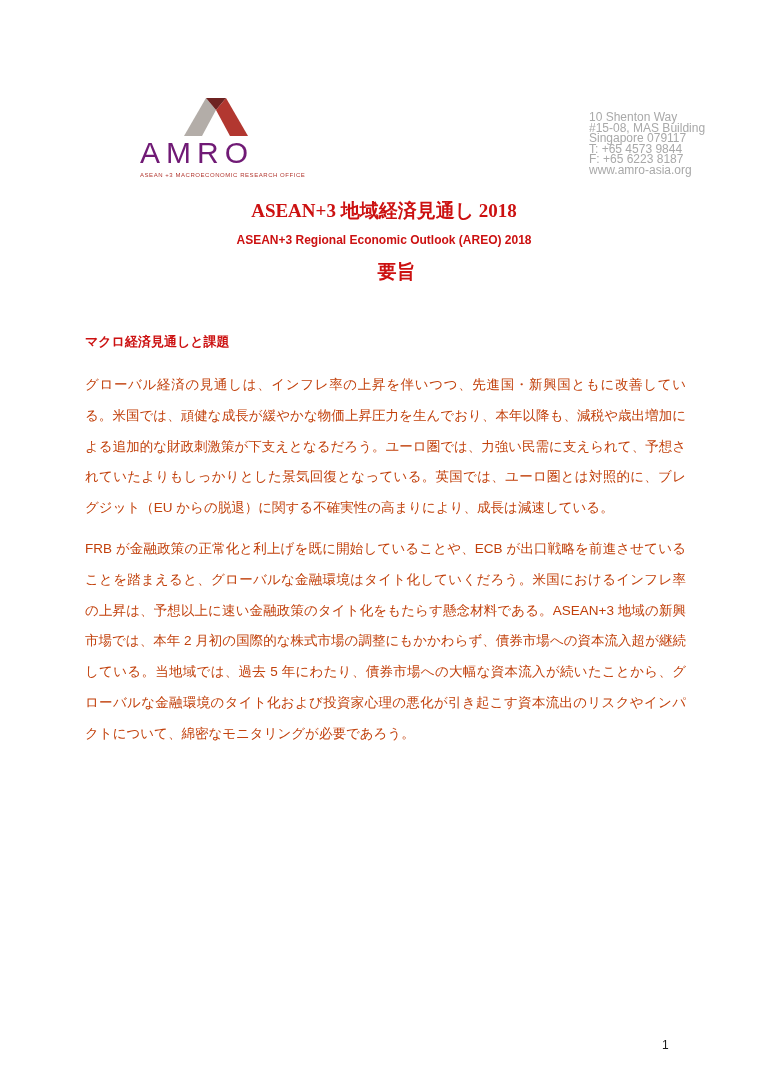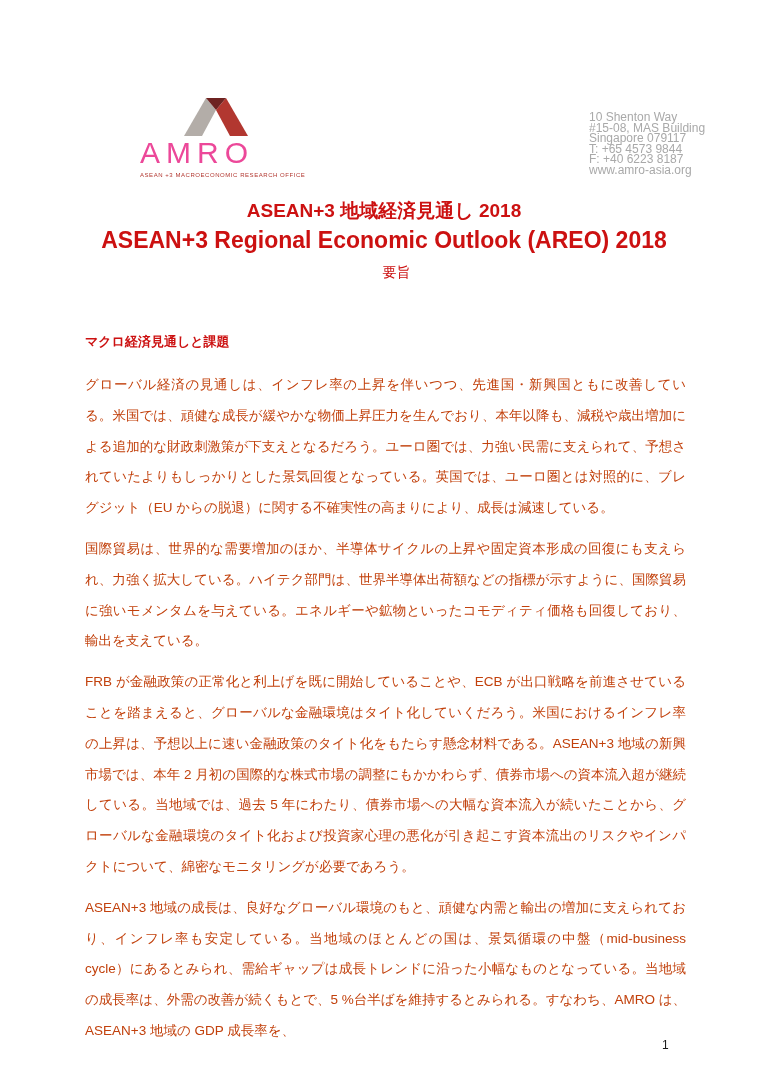--- a/index.html
+++ b/index.html
@@ -15,51 +15,51 @@
   }
 
   
   .logo-block { position: absolute; left: 140px; top: 98px; width: 170px; }
   .logo-mark  { display: block; margin-left: 42px; width: 68px; height: 38px; }
   .logo-wordmark {
     margin-top: 2px;
     font-size: 30px;
     letter-spacing: 6px;
     font-weight: 400;
-    color: #ec4899;
+    color: #701a75;
     line-height: 1;
     font-family: "Liberation Sans", sans-serif;
   }
   .logo-tagline {
     margin-top: 4px;
     font-size: 6px;
     letter-spacing: 0.55px;
     color: #b23730;
     white-space: nowrap;
   }
 
   .address-block {
     position: absolute; left: 589px; top: 112px;
     font-size: 12px; line-height: 10.5px;
     color: #a9a9a9;
   }
 
   
   .title-block { position: absolute; left: 0; top: 198px; width: 768px; text-align: center; color: #cc1111; }
   .title-jp {
-    font-family: Liberation Sans, sans-serif;
+    font-family: Liberation Serif, serif;
     font-weight: bold; font-size: 19px; line-height: 26px;
   }
   .title-en {
     font-family: "Liberation Sans", sans-serif;
-    font-weight: bold; font-size: 23px; line-height: 33px;
+    font-weight: bold; font-size: 12px; line-height: 33px;
   }
   .title-sub {
     font-family: "Liberation Sans", sans-serif;
-    font-weight: normal; font-size: 14px; line-height: 30px; padding-left: 25px;
+    font-weight: bold; font-size: 19px; line-height: 30px; padding-left: 25px;
   }
 
   
   .section-heading {
     position: absolute; left: 85px; top: 333px;
     font-size: 13px; font-weight: bold; color: #cc1111;
   }
 
   .body-text {
     position: absolute; left: 85px; top: 370px; width: 601px;
@@ -91,34 +91,32 @@
     </svg>
     <div class="logo-wordmark">AMRO</div>
     <div class="logo-tagline">ASEAN +3 MACROECONOMIC RESEARCH OFFICE</div>
   </div>
 
   <div class="address-block">
     <div>10 Shenton Way</div>
     <div>#15-08, MAS Building</div>
     <div>Singapore 079117</div>
     <div>T: +65 4573 9844</div>
-    <div>F: +40 6223 8187</div>
+    <div>F: +65 6223 8187</div>
     <div>www.amro-asia.org</div>
   </div>
 
   <div class="title-block">
     <div class="title-jp">ASEAN+3 地域経済見通し 2018</div>
     <div class="title-en">ASEAN+3 Regional Economic Outlook (AREO) 2018</div>
     <div class="title-sub">要旨</div>
   </div>
 
   <div class="section-heading">マクロ経済見通しと課題</div>
 
   <div class="body-text">
     <p>グローバル経済の見通しは、インフレ率の上昇を伴いつつ、先進国・新興国ともに改善している。米国では、頑健な成長が緩やかな物価上昇圧力を生んでおり、本年以降も、減税や歳出増加による追加的な財政刺激策が下支えとなるだろう。ユーロ圏では、力強い民需に支えられて、予想されていたよりもしっかりとした景気回復となっている。英国では、ユーロ圏とは対照的に、ブレグジット（EU からの脱退）に関する不確実性の高まりにより、成長は減速している。</p>
-    <p>国際貿易は、世界的な需要増加のほか、半導体サイクルの上昇や固定資本形成の回復にも支えられ、力強く拡大している。ハイテク部門は、世界半導体出荷額などの指標が示すように、国際貿易に強いモメンタムを与えている。エネルギーや鉱物といったコモディティ価格も回復しており、輸出を支えている。</p>
     <p>FRB が金融政策の正常化と利上げを既に開始していることや、ECB が出口戦略を前進させていることを踏まえると、グローバルな金融環境はタイト化していくだろう。米国におけるインフレ率の上昇は、予想以上に速い金融政策のタイト化をもたらす懸念材料である。ASEAN+3 地域の新興市場では、本年 2 月初の国際的な株式市場の調整にもかかわらず、債券市場への資本流入超が継続している。当地域では、過去 5 年にわたり、債券市場への大幅な資本流入が続いたことから、グローバルな金融環境のタイト化および投資家心理の悪化が引き起こす資本流出のリスクやインパクトについて、綿密なモニタリングが必要であろう。</p>
-    <p>ASEAN+3 地域の成長は、良好なグローバル環境のもと、頑健な内需と輸出の増加に支えられており、インフレ率も安定している。当地域のほとんどの国は、景気循環の中盤（mid-business cycle）にあるとみられ、需給ギャップは成長トレンドに沿った小幅なものとなっている。当地域の成長率は、外需の改善が続くもとで、5 %台半ばを維持するとみられる。すなわち、AMRO は、ASEAN+3 地域の GDP 成長率を、</p>
   </div>
 
   <div class="page-number">1</div>
 
 </div>
 
 </body></html>

